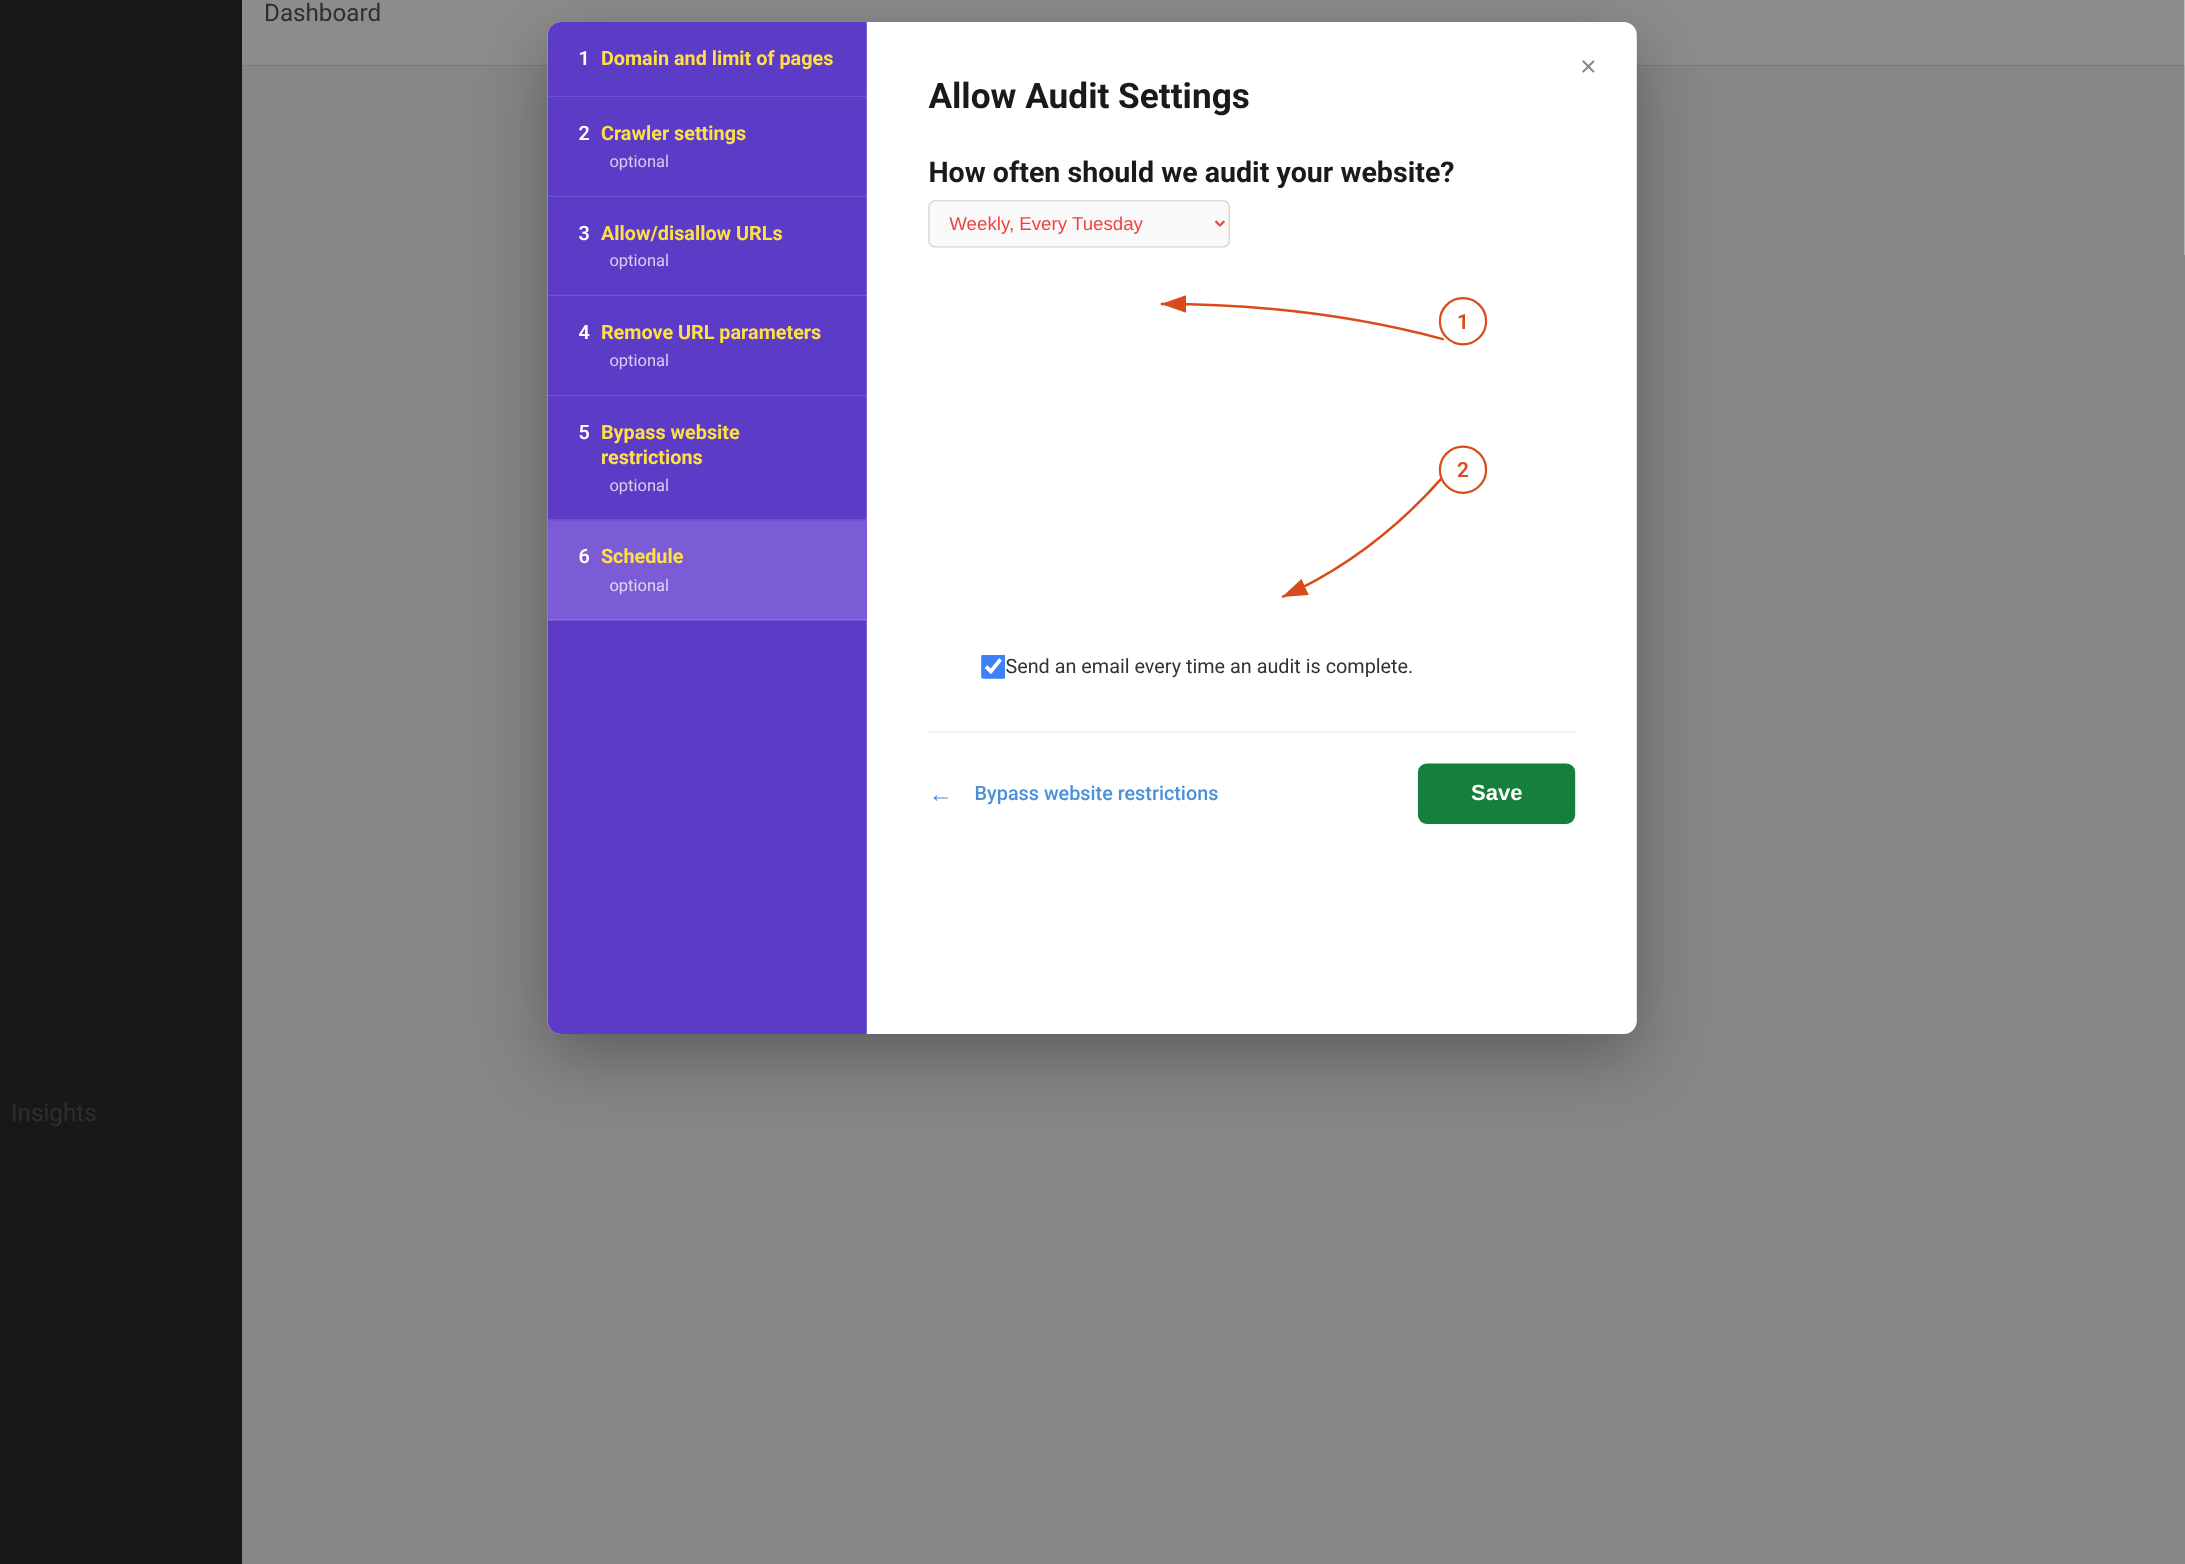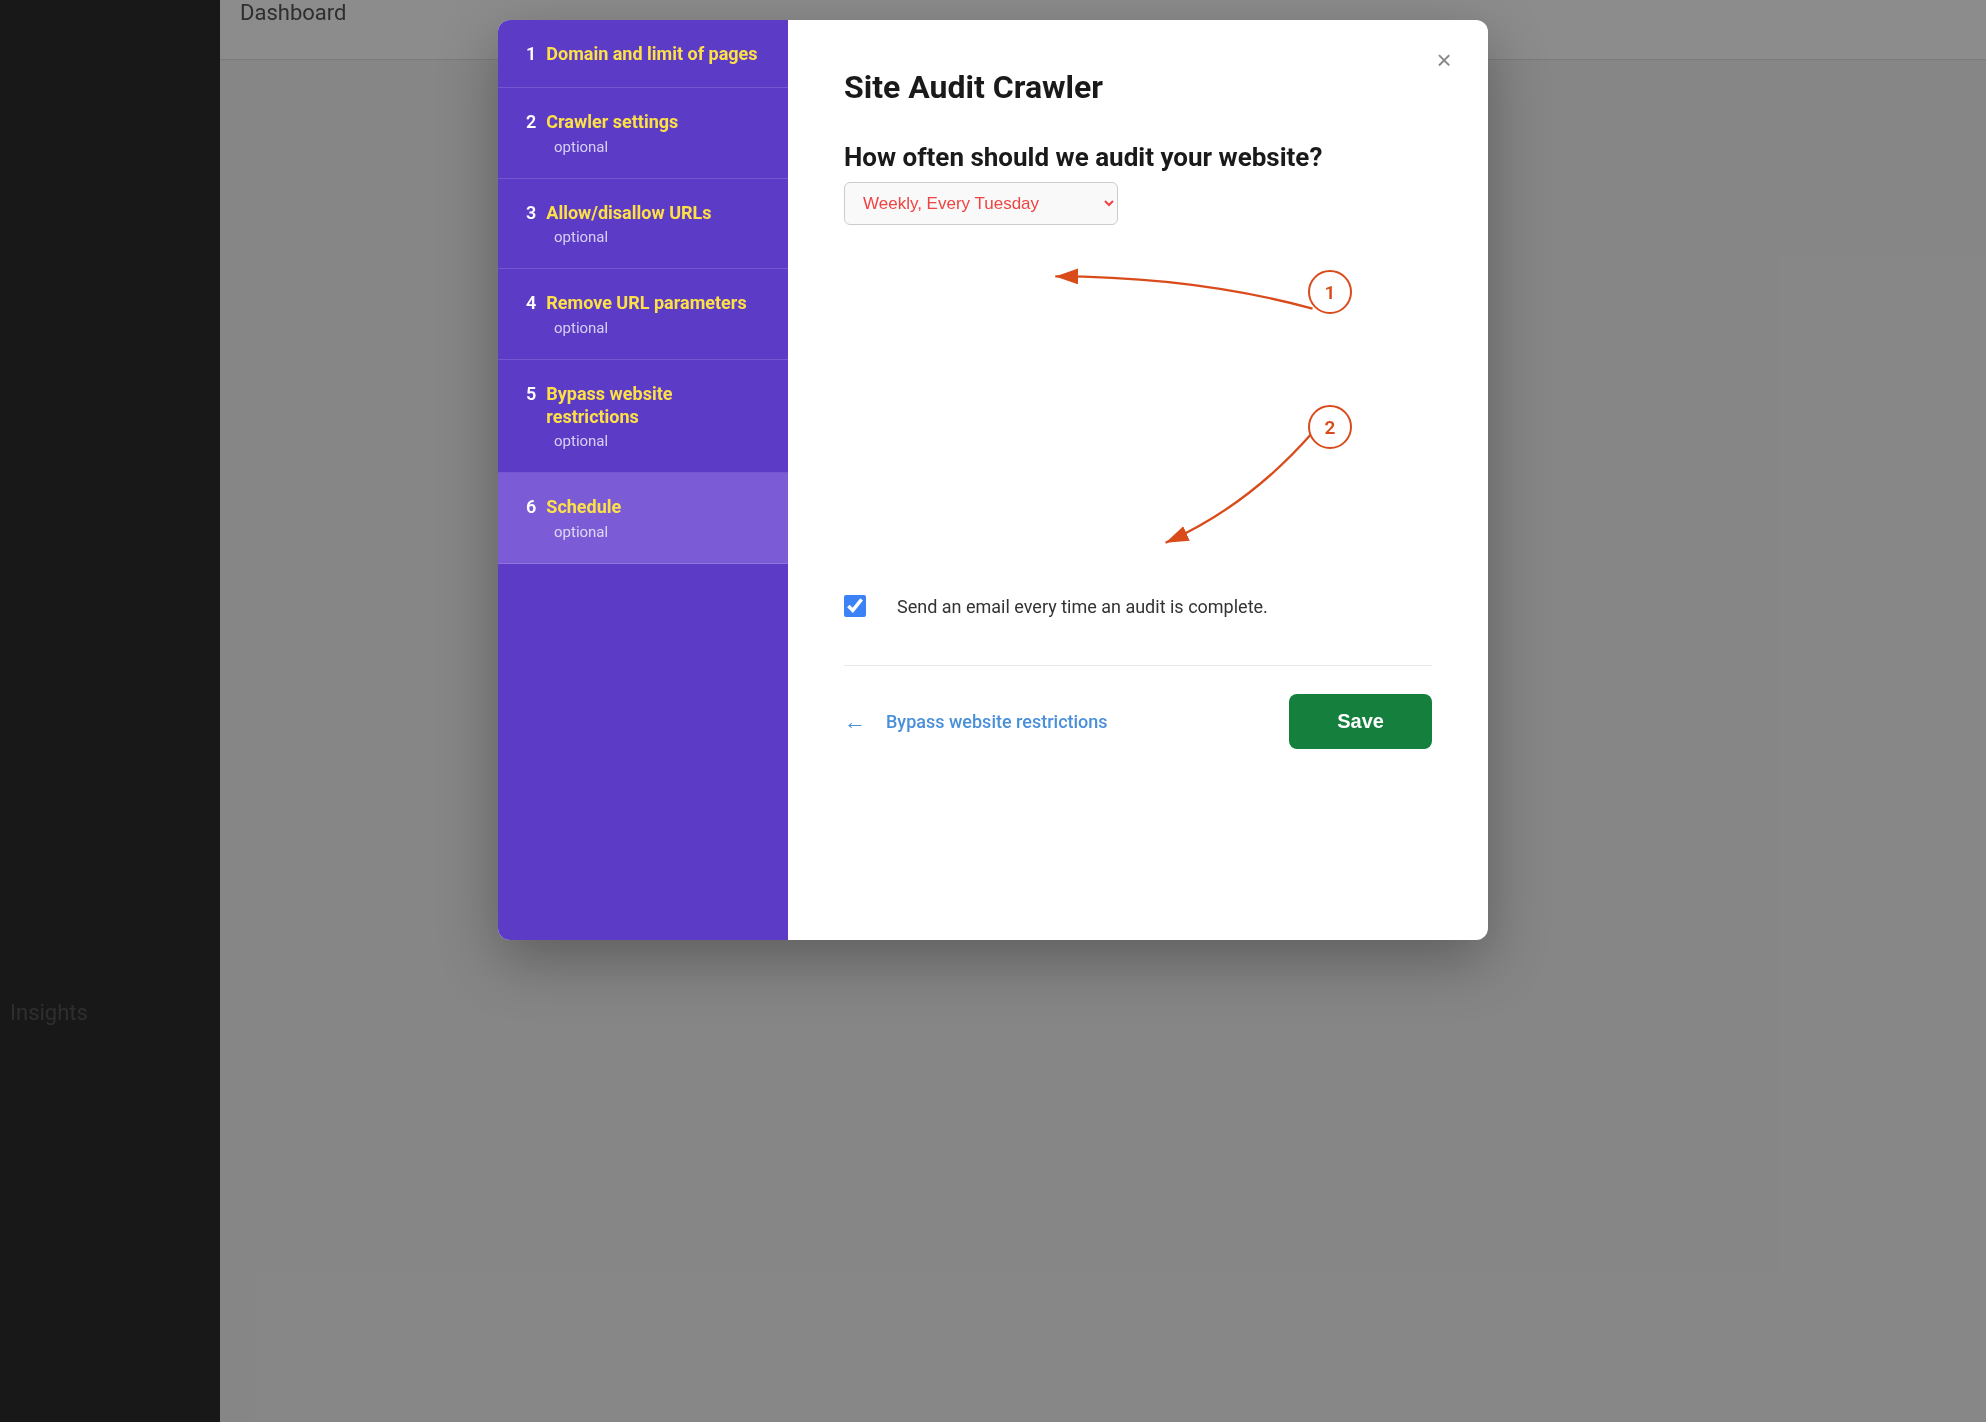--- a/index.html
+++ b/index.html
@@ -200,23 +200,24 @@
       justify-content: center;
       color: #d94b1a;
       font-size: 19px;
       font-weight: 600;
     }
 
     
     .checkbox-row {
       display: flex;
       align-items: center;
-      gap: 31px;
+      gap: 0;
       margin-top: 20px;
       margin-bottom: 48px;
+      margin-left: 48px;
     }
 
     .checkbox-input {
       width: 22px;
       height: 22px;
       accent-color: #3b82f6;
       cursor: pointer;
     }
 
     .checkbox-label {
@@ -329,21 +330,21 @@
       <span class="nav-number">6</span>
       <span class="nav-title">Schedule</span>
     </div>
     <span class="nav-subtitle">optional</span>
   </div>
       </div>
 
     <div class="modal-content">
       <button class="close-btn">×</button>
 
-      <h1 class="modal-title">Site Audit Crawler</h1>
+      <h1 class="modal-title">Allow Audit Settings</h1>
 
       <h2 class="section-title">How often should we audit your website?</h2>
 
       <select class="schedule-select" id="schedule-select">
       <option value="Weekly, Every Tuesday">Weekly, Every Tuesday</option><option value="Daily">Daily</option><option value="Weekly, Every Monday">Weekly, Every Monday</option><option value="Weekly, Every Wednesday">Weekly, Every Wednesday</option><option value="Weekly, Every Thursday">Weekly, Every Thursday</option><option value="Weekly, Every Friday">Weekly, Every Friday</option><option value="Monthly">Monthly</option></select>
 
       
       <div class="annotation-area">
         <svg class="annotation-svg" viewBox="0 0 640 340">
 

